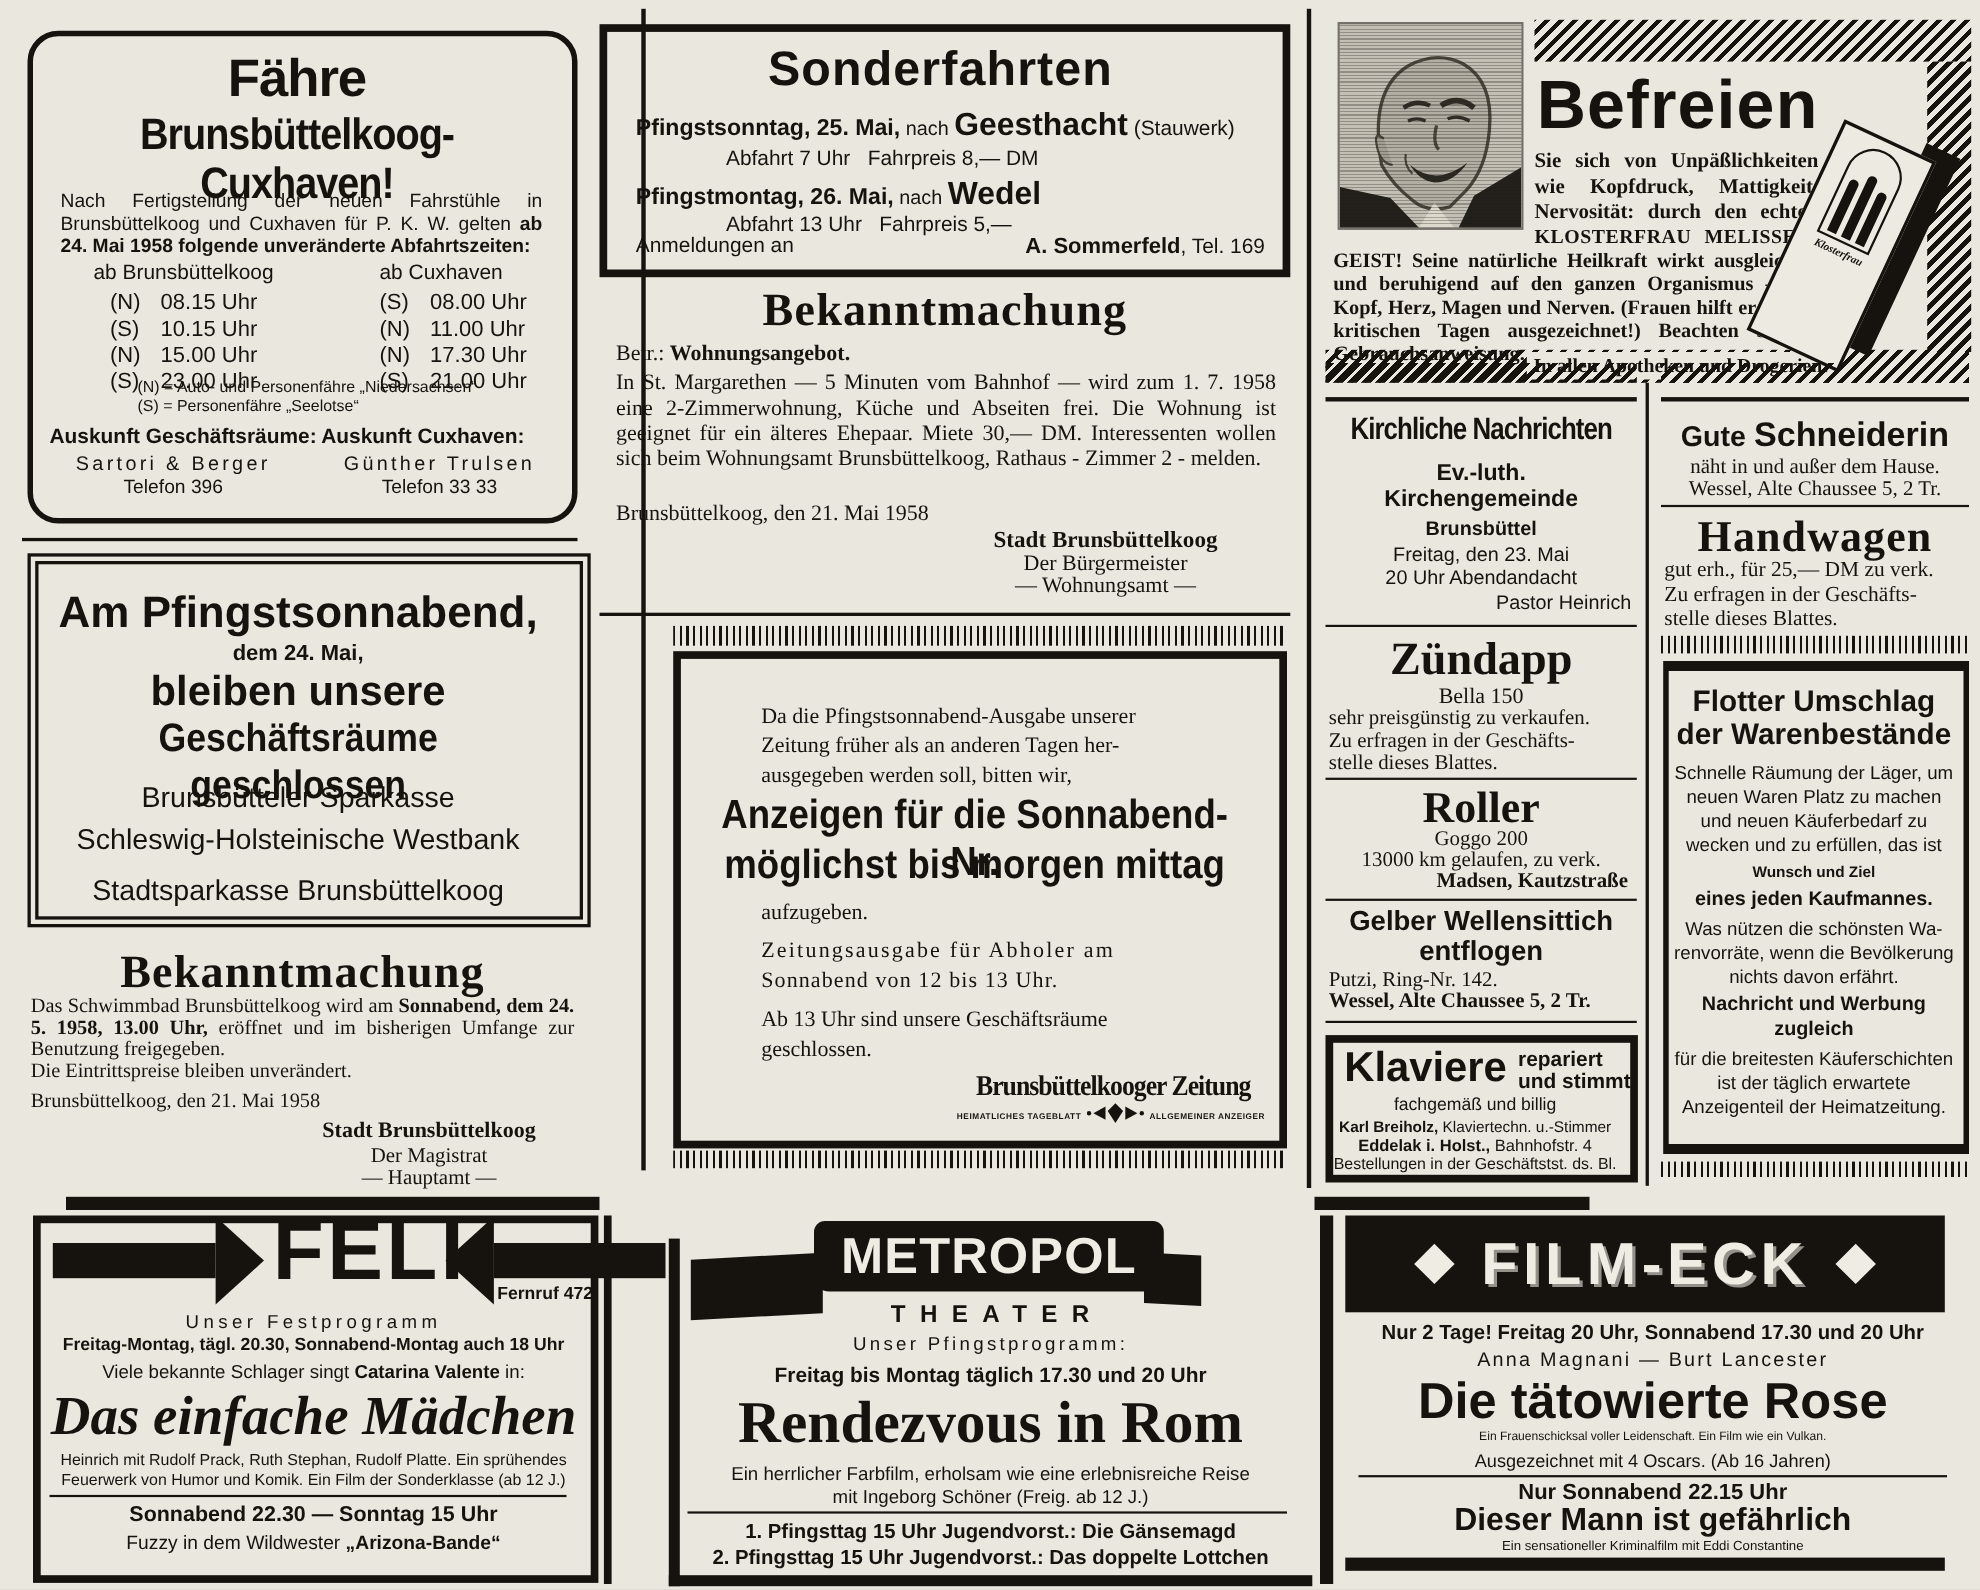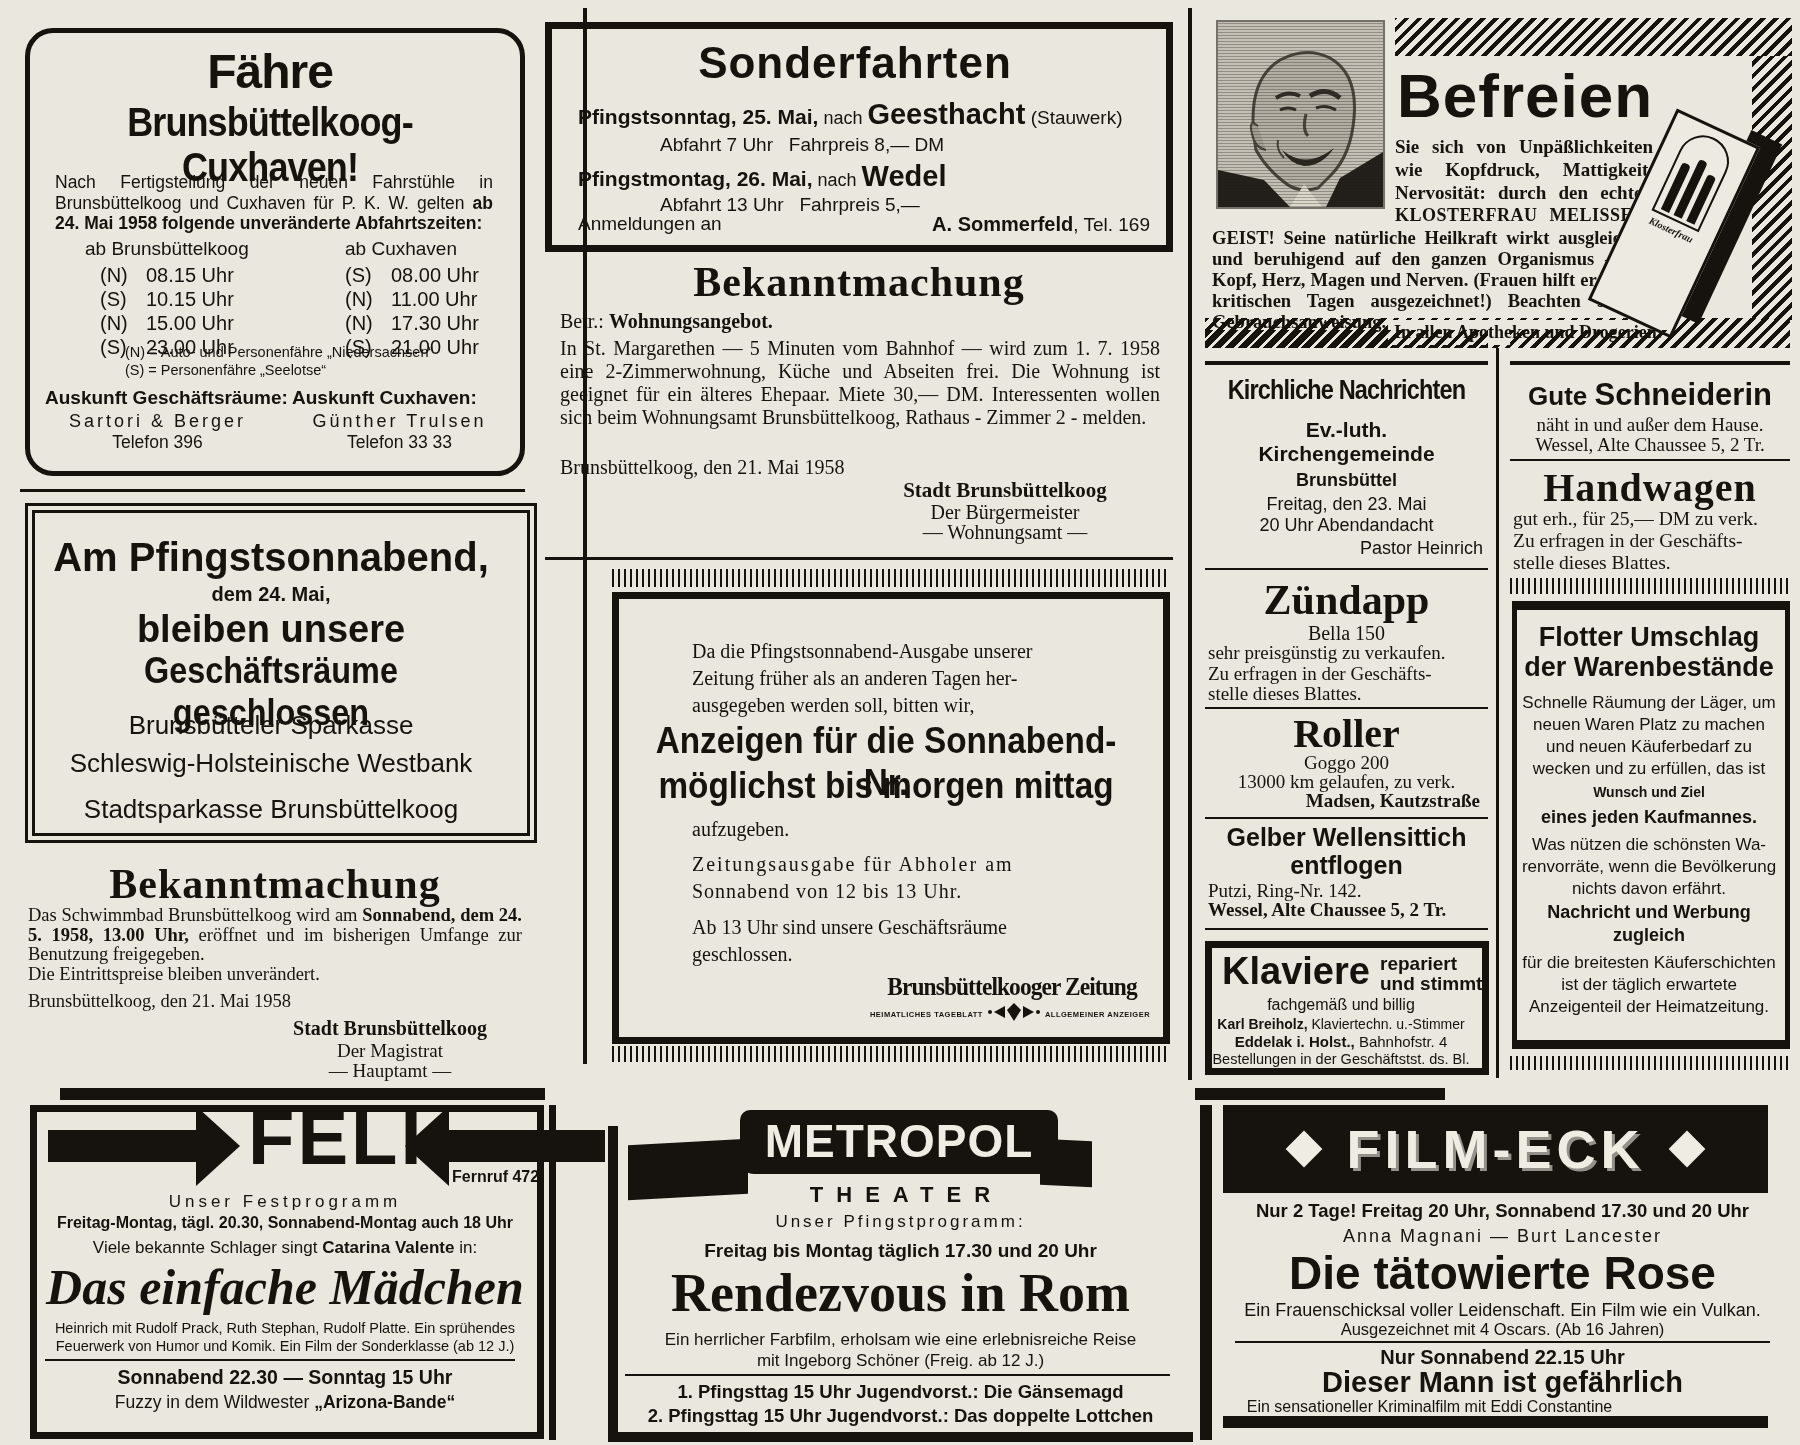--- a/index.html
+++ b/index.html
@@ -321,21 +321,21 @@
   <div class="abs ink" style="left:608px;top:1432px;width:585px;height:10px"></div>
 
   <div class="abs ink" style="left:1223px;top:1105px;width:545px;height:88px;display:flex;align-items:center;justify-content:center;gap:30px">
     <span class="diamond"></span>
     <span class="sans x shadowtext" style="color:#efece4;font-size:54px;letter-spacing:5px">FILM-ECK</span>
     <span class="diamond"></span>
   </div>
   <div class="abs sans b c" style="left:1215px;top:1200px;width:575px;font-size:18.5px">Nur 2 Tage! Freitag 20 Uhr, Sonnabend 17.30 und 20 Uhr</div>
   <div class="abs sans c" style="left:1215px;top:1226px;width:575px;font-size:18px;letter-spacing:2px">Anna Magnani — Burt Lancester</div>
   <div class="abs sans x c" style="left:1215px;top:1246px;width:575px;font-size:46px">Die tätowierte Rose</div>
-  <div class="abs sans c" style="left:1215px;top:1300px;width:575px;font-size:18px">Ein Frauenschicksal voller Leidenschaft. Ein Film wie ein Vulkan.</div>
+  <div class="abs sans c" style="left:1215px;top:1300px;width:575px;font-size:11px">Ein Frauenschicksal voller Leidenschaft. Ein Film wie ein Vulkan.</div>
   <div class="abs sans c" style="left:1215px;top:1320px;width:575px;font-size:16.5px">Ausgezeichnet mit 4 Oscars. (Ab 16 Jahren)</div>
   <div class="hrule" style="left:1235px;top:1341px;width:535px;height:2px"></div>
   <div class="abs sans b c" style="left:1215px;top:1346px;width:575px;font-size:20px">Nur Sonnabend 22.15 Uhr</div>
   <div class="abs sans x c" style="left:1215px;top:1366px;width:575px;font-size:29px">Dieser Mann ist gefährlich</div>
-  <div class="abs sans c" style="left:1142px;top:1398px;width:575px;font-size:16px">Ein sensationeller Kriminalfilm mit Eddi Constantine</div>
+  <div class="abs sans c" style="left:1215px;top:1398px;width:575px;font-size:12px">Ein sensationeller Kriminalfilm mit Eddi Constantine</div>
   <div class="abs ink" style="left:1223px;top:1416px;width:545px;height:12px"></div>
 
 </div>
 
 </body></html>

